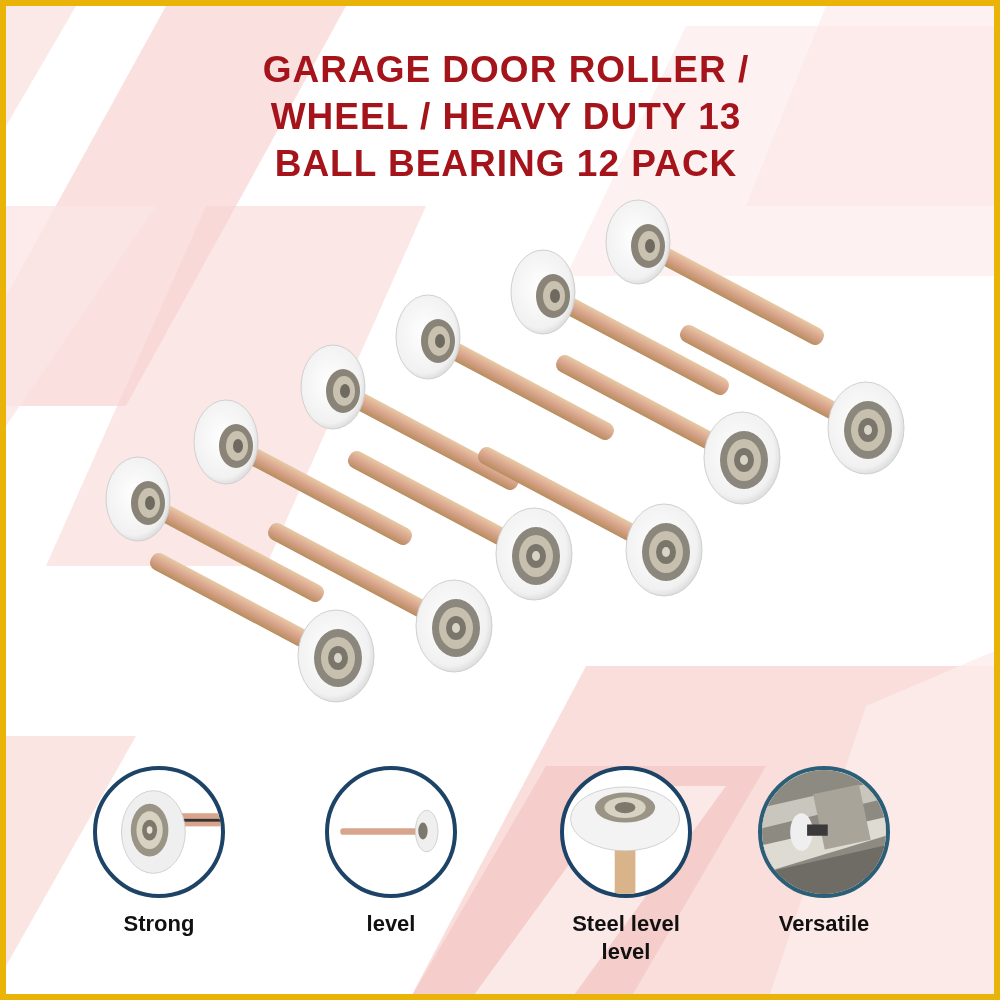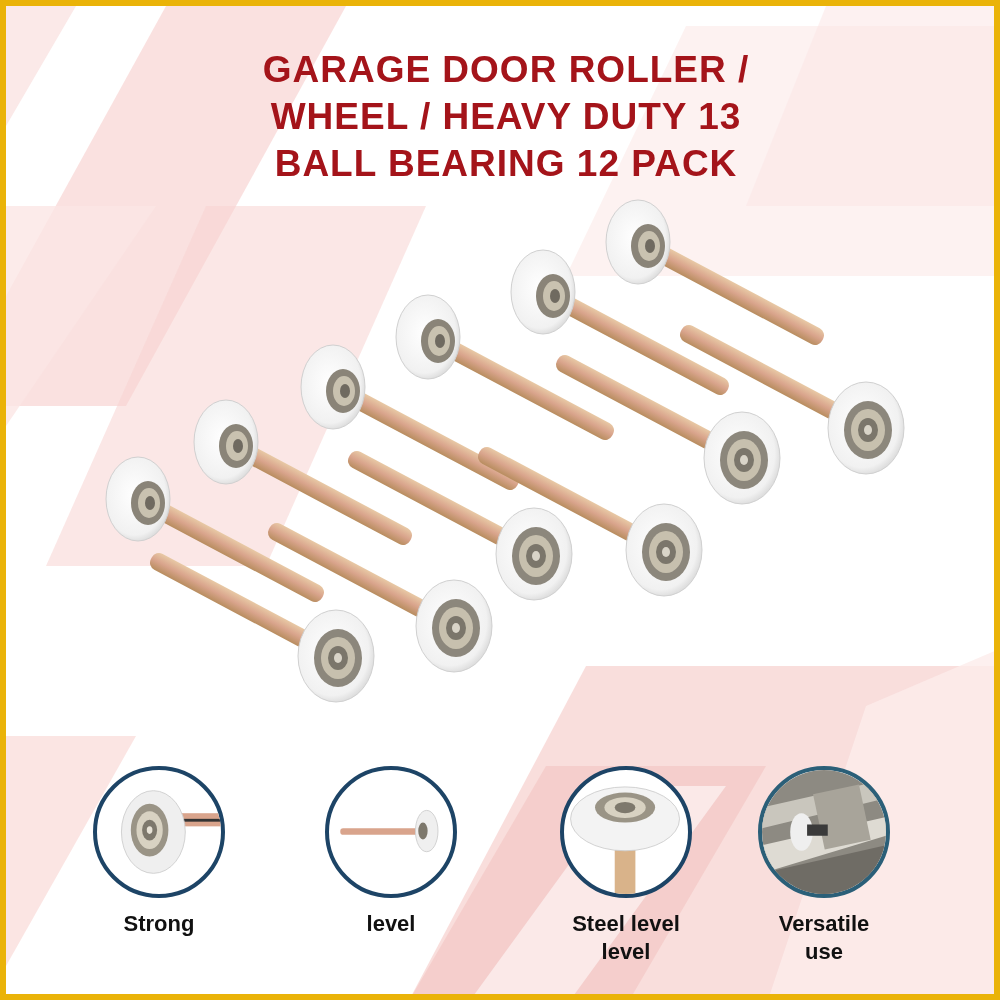--- a/index.html
+++ b/index.html
@@ -154,18 +154,17 @@
           <polygon points="0,40 132,10 132,30 0,62" fill="#c9c6bd"></polygon>
           <polygon points="0,80 132,50 132,70 0,110" fill="#dedbd3"></polygon>
           <polygon points="0,110 132,80 132,132 0,132" fill="#6f6c65"></polygon>
           <rect x="60" y="20" width="50" height="60" fill="#a8a49a" transform="rotate(-12 85 50)"></rect>
           <ellipse cx="42" cy="66" rx="12" ry="20" fill="#efefef"></ellipse>
           <rect x="48" y="58" width="22" height="12" fill="#3a3a3a"></rect>
         </svg>
       </div>
       <div class="feature-label">
         <div>Versatile</div>
-        <div>use</div>
       </div>
     </div>
 
   </div>
 </div>
 
 </body></html>

